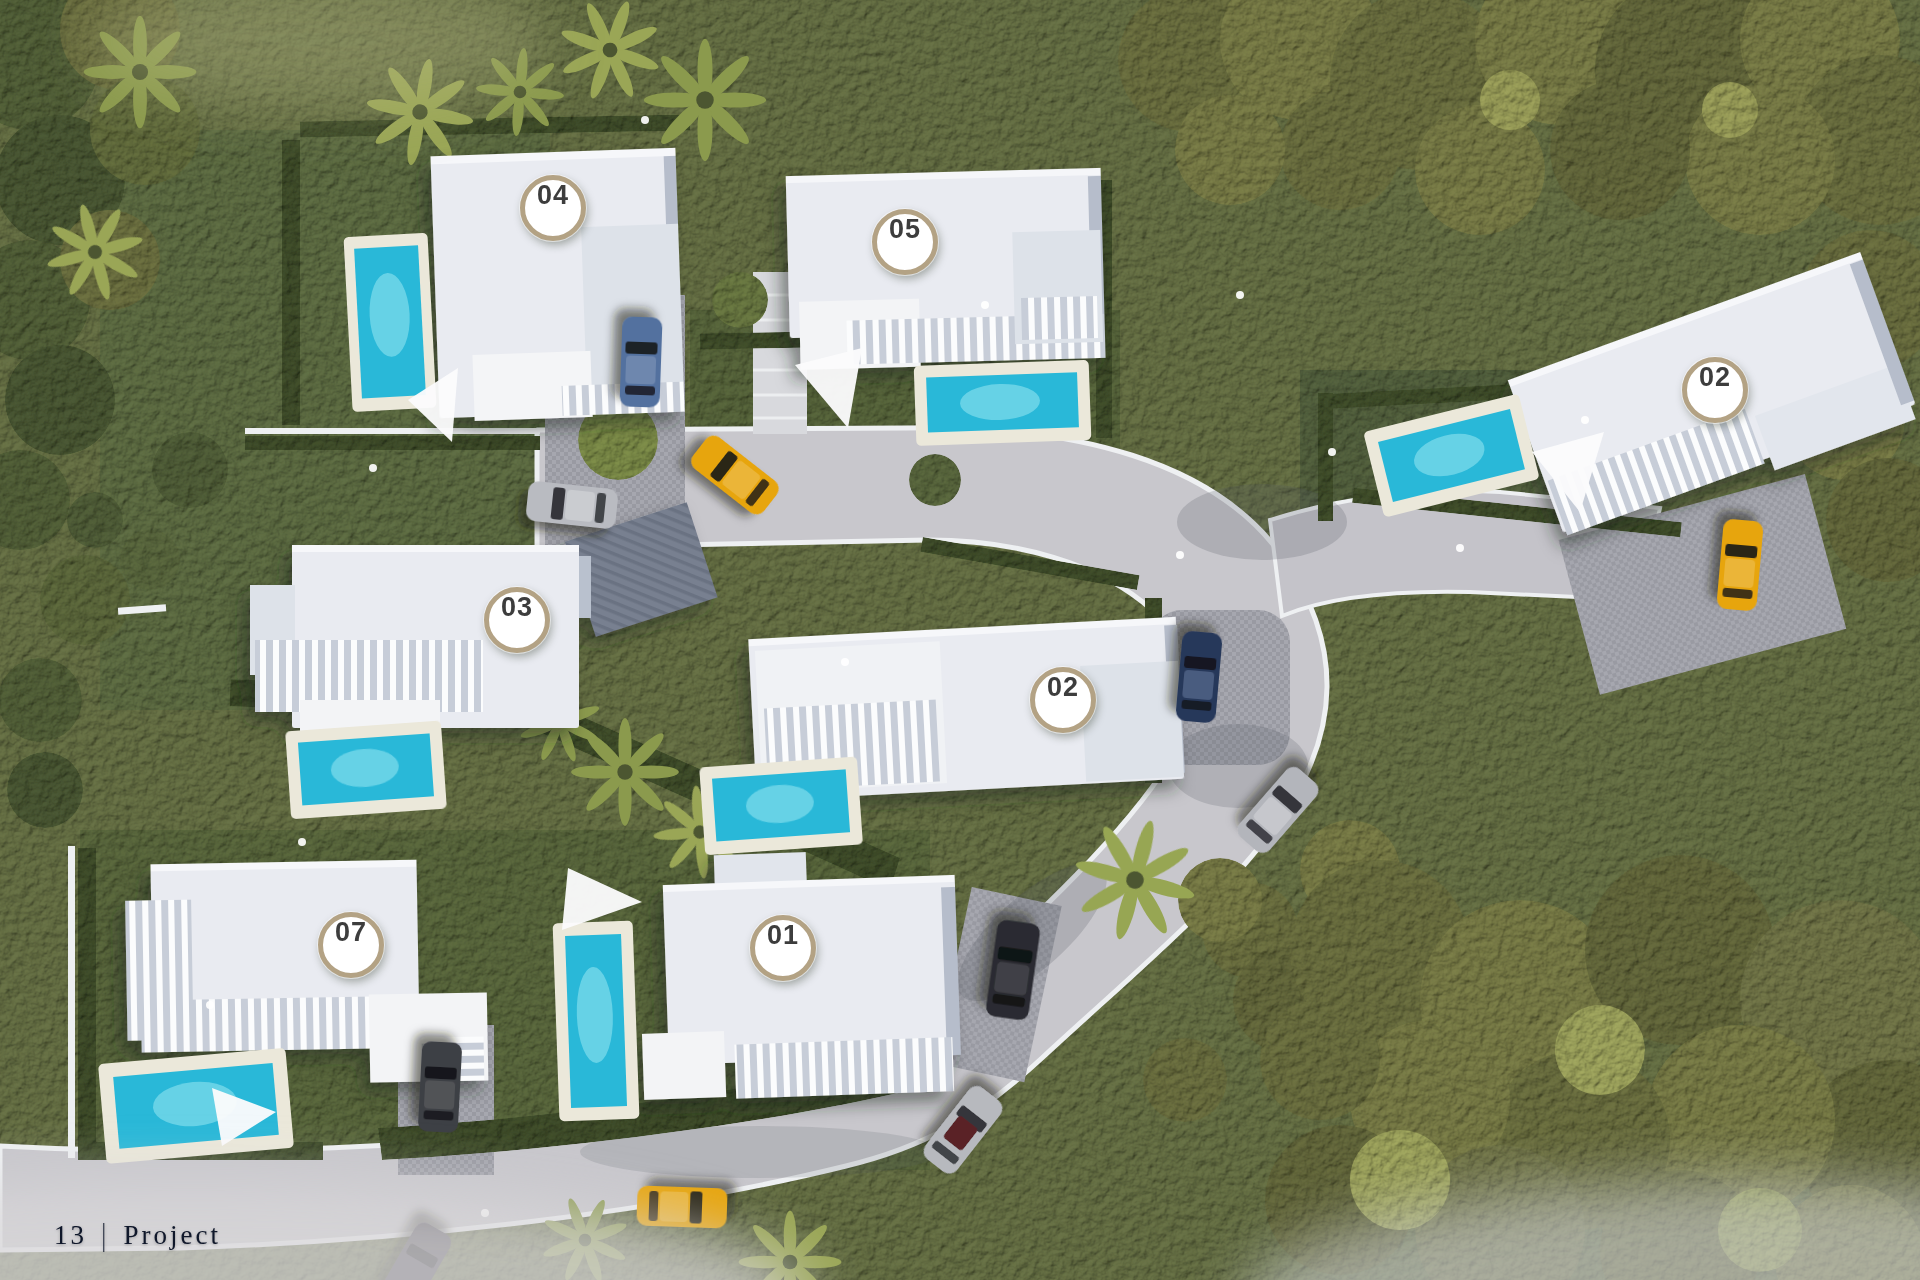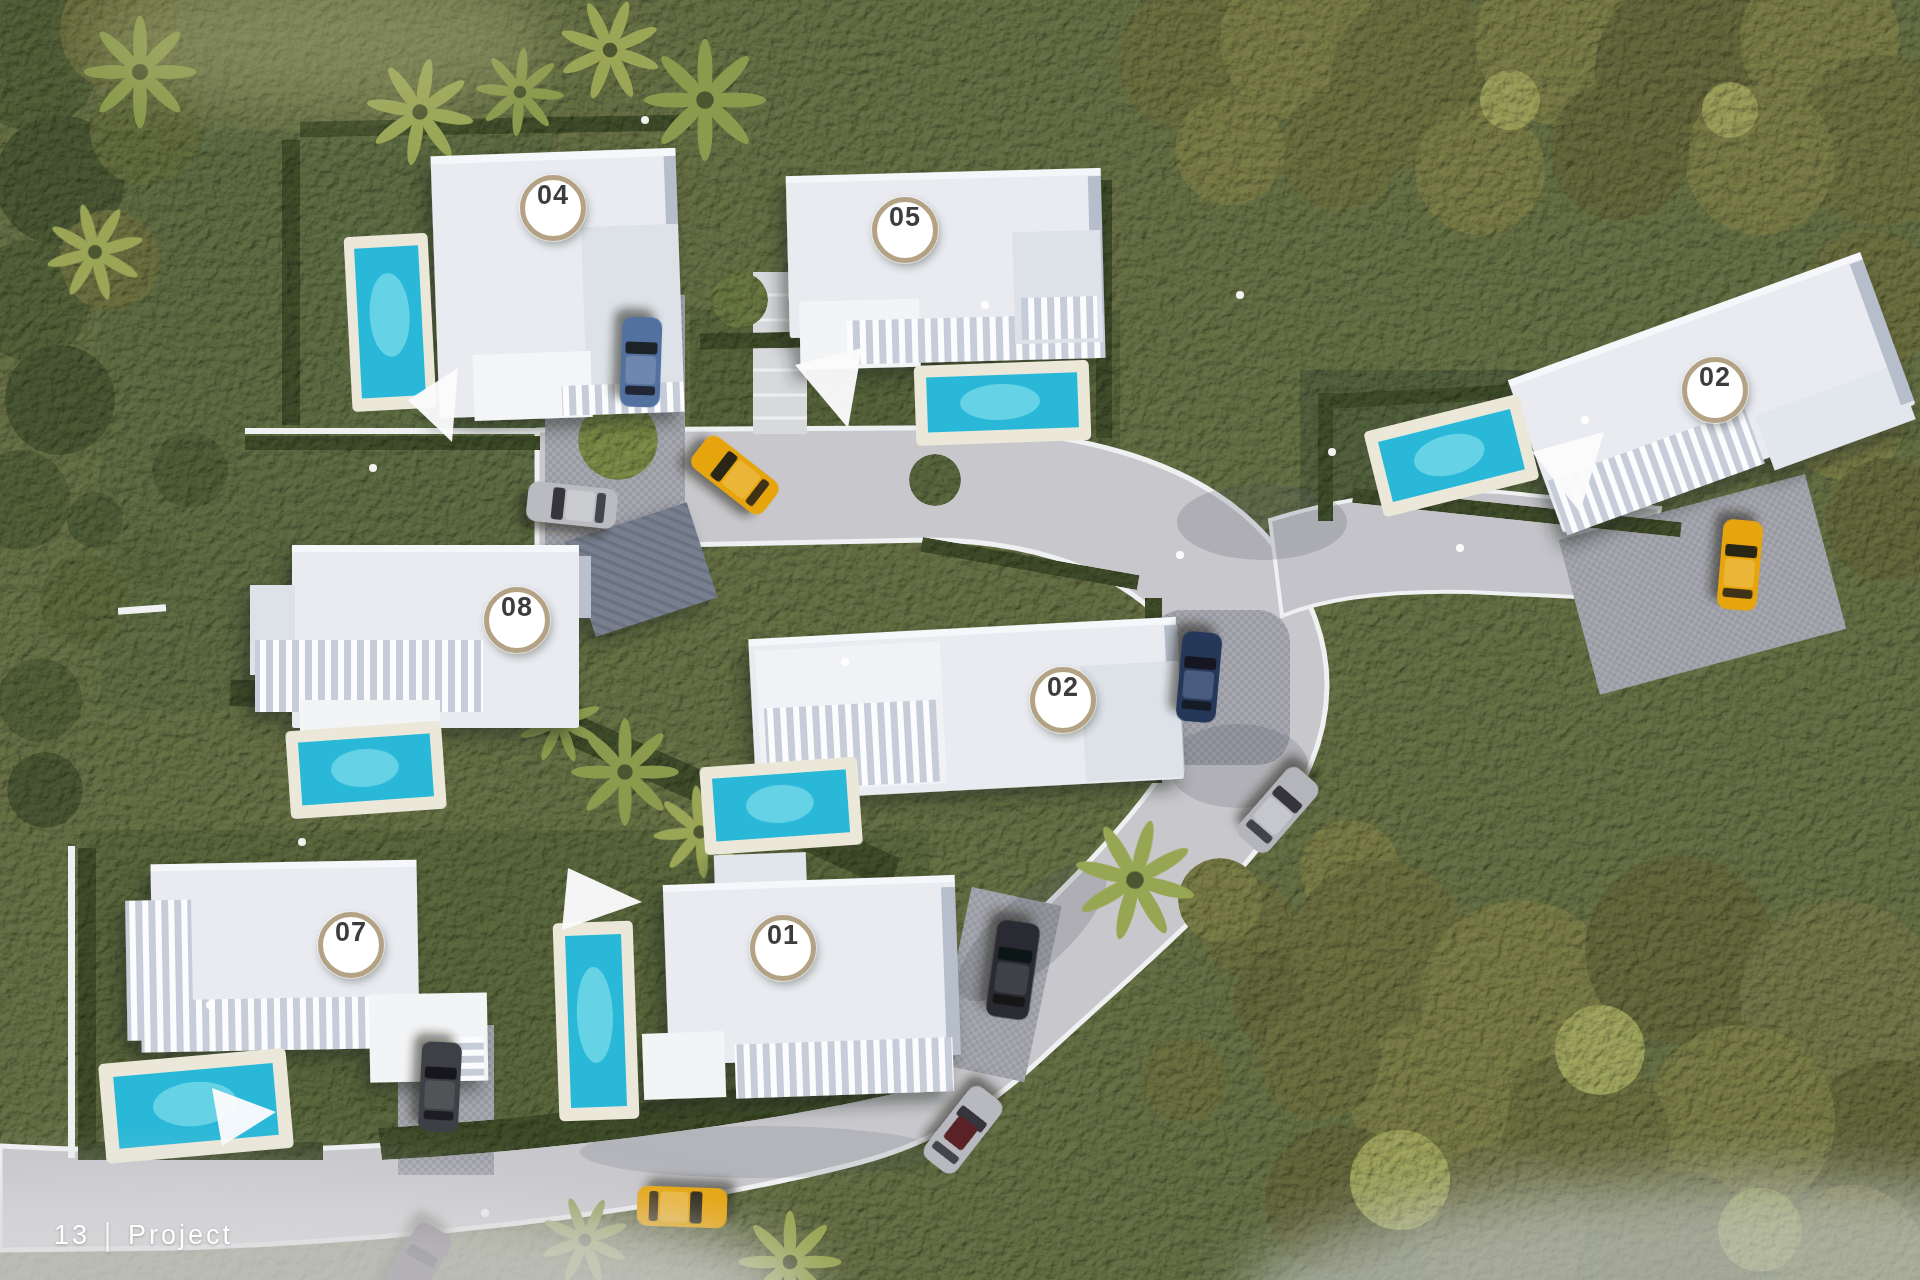--- a/index.html
+++ b/index.html
@@ -5,23 +5,23 @@
   html,body{margin:0;padding:0;background:#55603a;}
   .stage{position:relative;width:1920px;height:1280px;overflow:hidden;
          font-family:"Liberation Sans",sans-serif;background:#6a7447;}
   .stage svg{position:absolute;left:0;top:0;}
   .badge{position:absolute;width:56px;height:56px;border-radius:50%;
          background:#ffffff;border:5px solid #b3a284;
          display:flex;align-items:flex-start;justify-content:center;
          box-shadow:0 0 0 1px rgba(255,255,255,.55), 2px 4px 8px rgba(30,40,20,.35);
          cursor:pointer;}
   .badge span{font-size:27px;font-weight:bold;color:#3d3d3d;letter-spacing:1px;}
-  .footer{position:absolute;left:54px;top:1220px;color:#ffffff;font-size:27px;
+  .footer{position:absolute;left:54px;top:1220px;color:#0f172a;font-size:27px;
           letter-spacing:3px;font-weight:400;display:flex;align-items:flex-start;
-          text-shadow:0 1px 3px rgba(60,60,60,.35);}
+          text-shadow:0 1px 3px rgba(60,60,60,.35);font-family:Liberation Serif, serif;}
   .footer .div{margin:0 14px;opacity:.75;font-weight:100;transform:scaleY(1.15);}
 </style>
 </head>
 <body>
 
 <div class="stage">
 <svg width="1920" height="1280" viewBox="0 0 1920 1280">
   <defs>
     <filter id="veg" x="-5%" y="-5%" width="110%" height="110%">
       <feTurbulence type="fractalNoise" baseFrequency="0.11" numOctaves="4" seed="8" result="n"></feTurbulence>
@@ -415,26 +415,26 @@
   </g>
 </svg>
 
 <div class="badge" style="left:750px;top:915px">
       <span>01</span>
     </div>
 <div class="badge" style="left:1030px;top:667px">
       <span>02</span>
     </div>
 <div class="badge" style="left:484px;top:587px">
-      <span>08</span>
+      <span>03</span>
     </div>
 <div class="badge" style="left:520px;top:175px">
       <span>04</span>
     </div>
-<div class="badge" style="left:872px;top:197px">
+<div class="badge" style="left:872px;top:209px">
       <span>05</span>
     </div>
 <div class="badge" style="left:1682px;top:357px">
       <span>02</span>
     </div>
 <div class="badge" style="left:318px;top:912px">
       <span>07</span>
     </div>
 
 <div class="footer">

